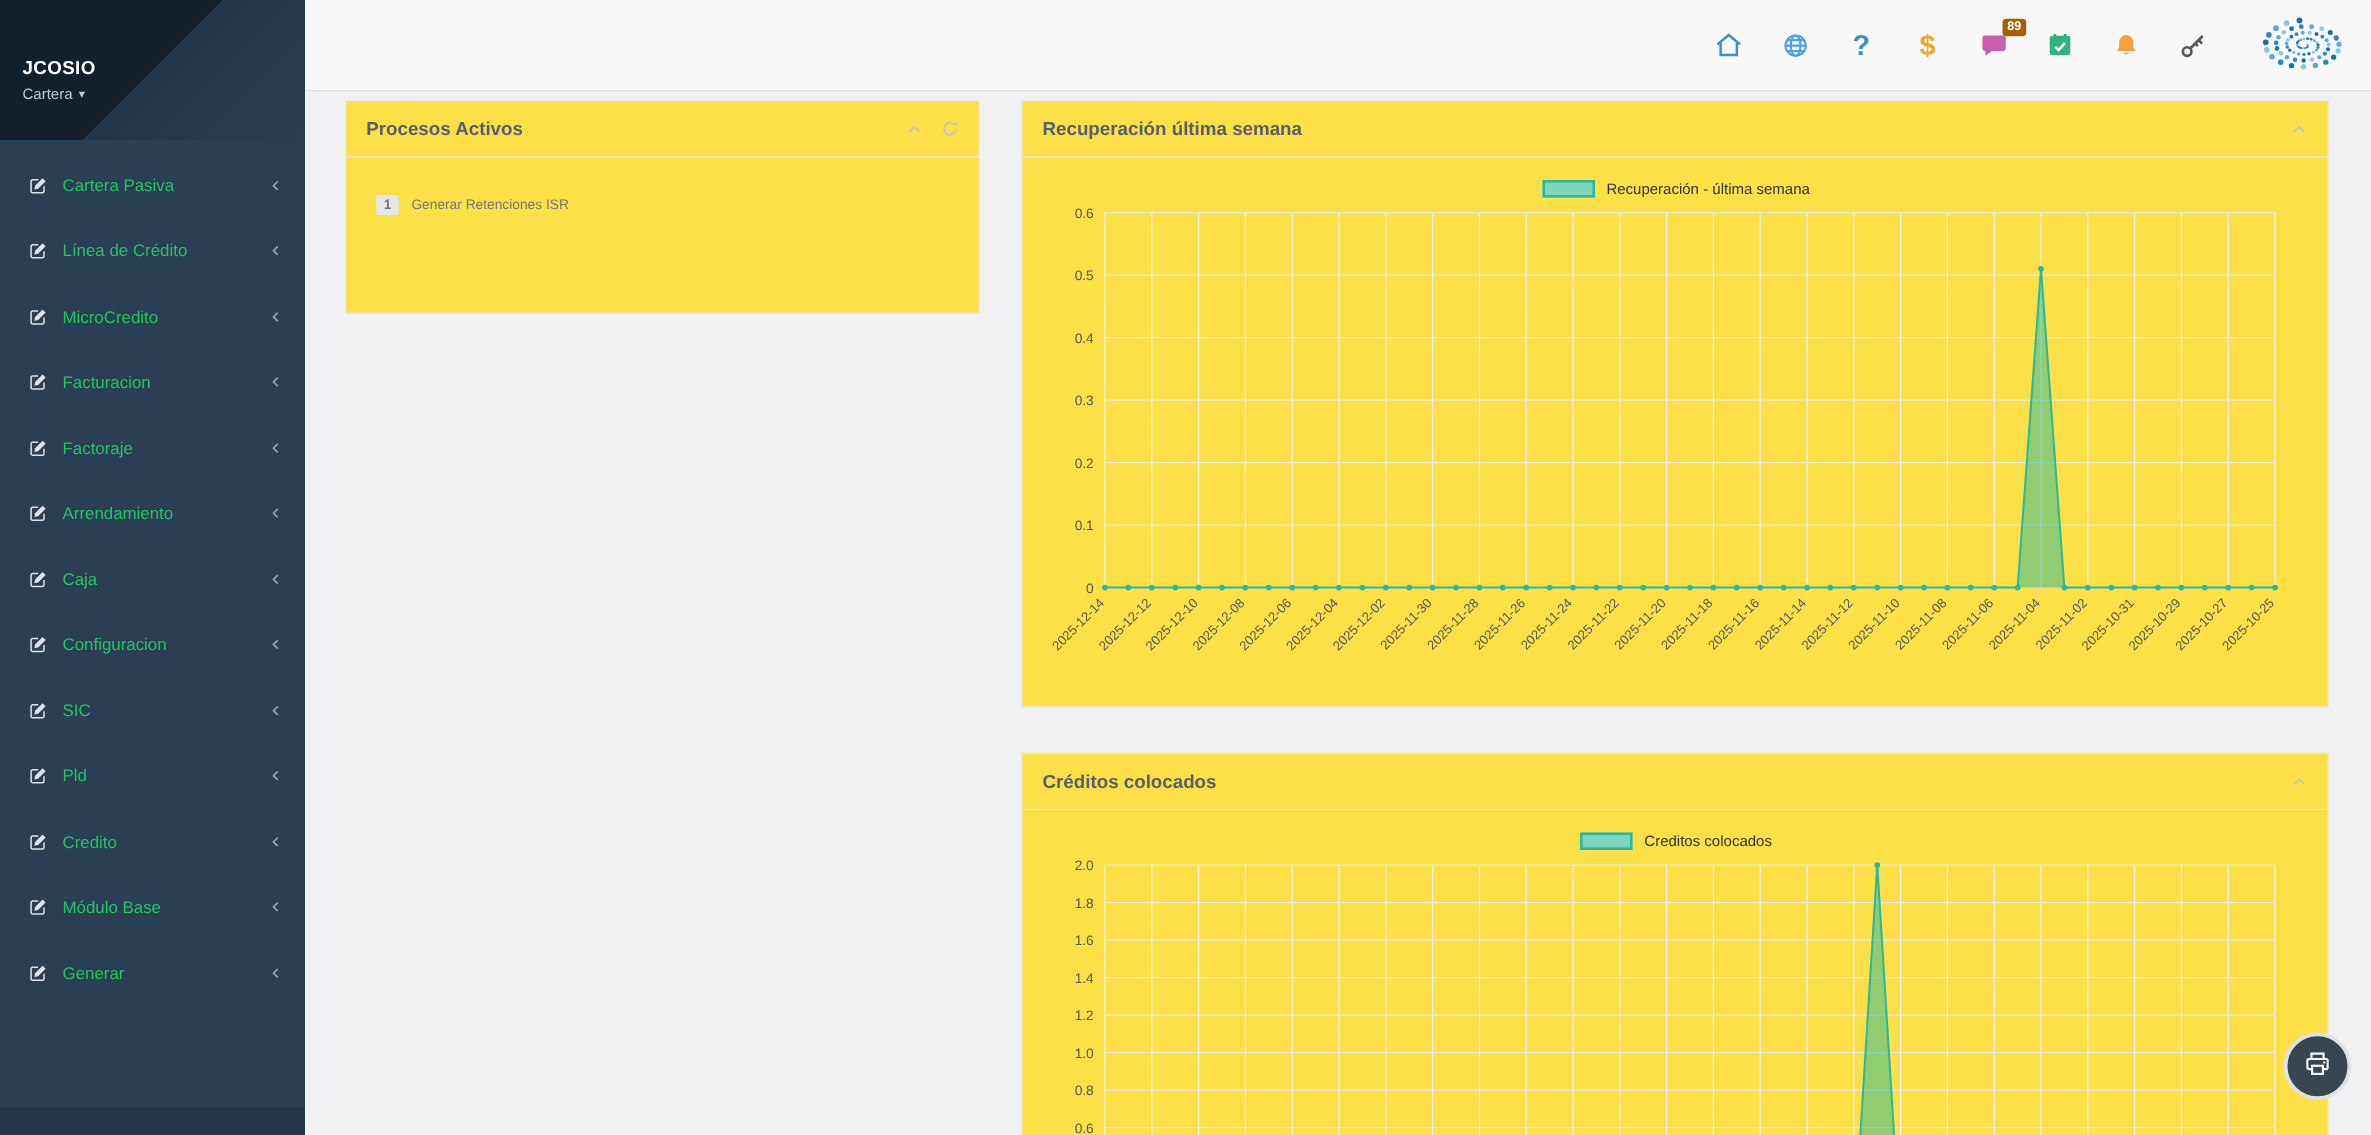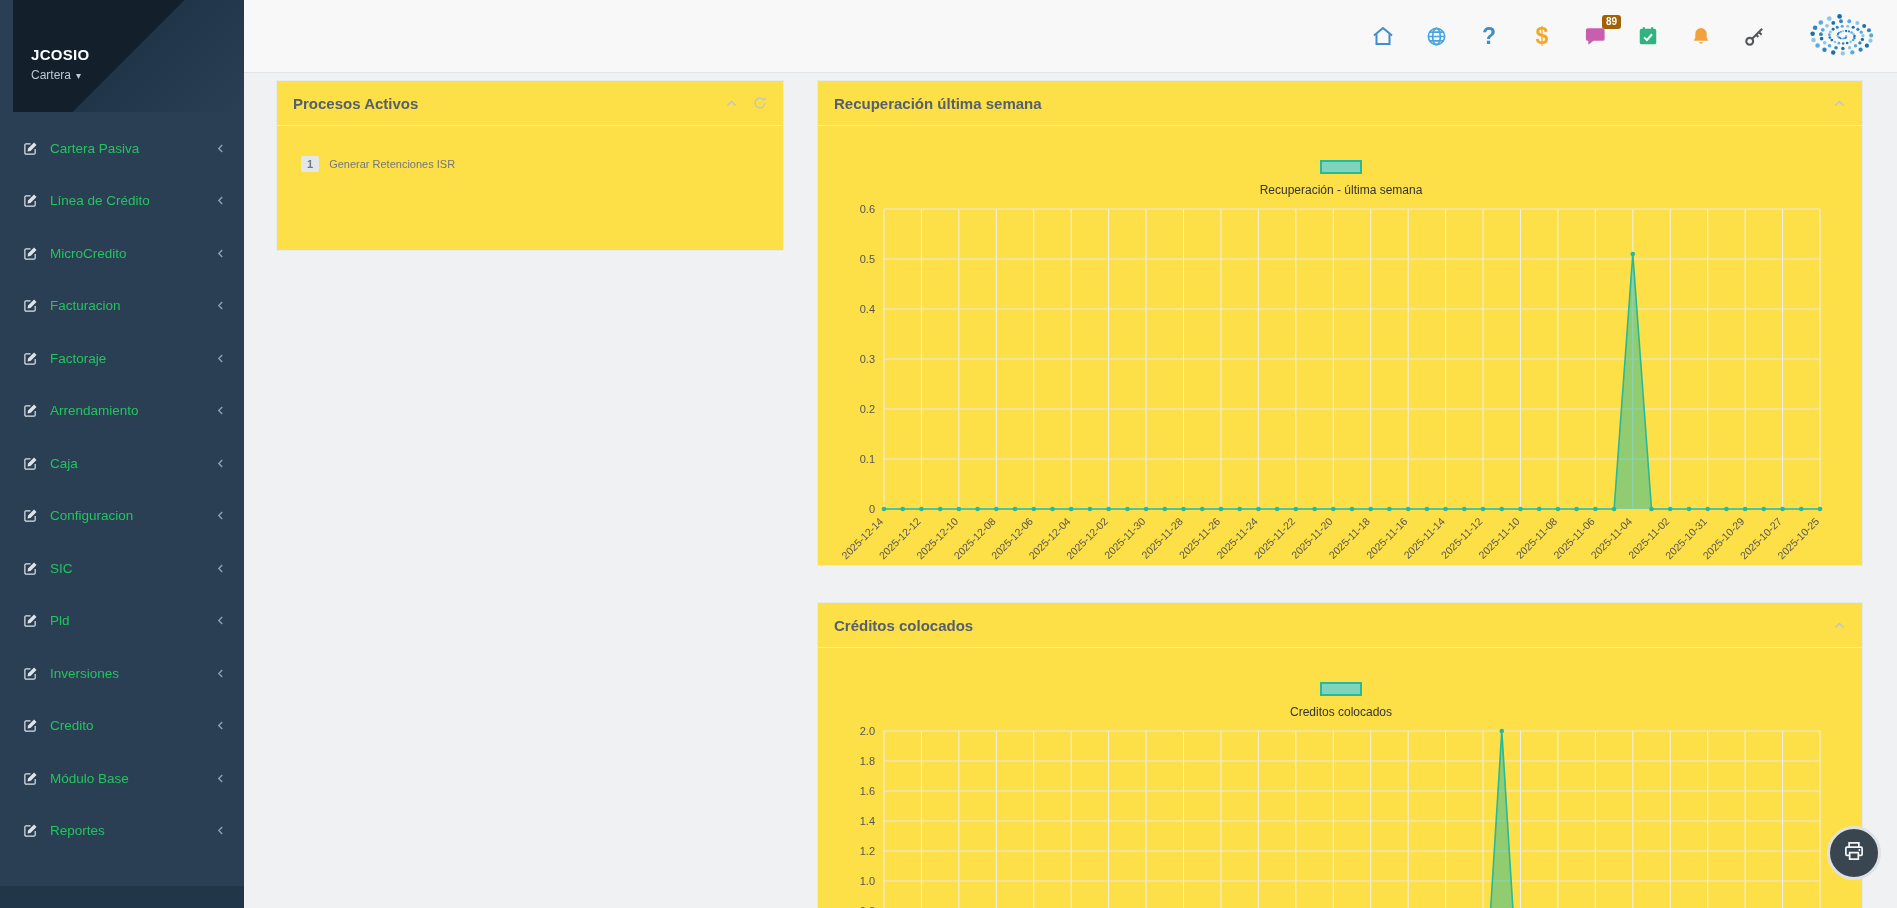--- a/index.html
+++ b/index.html
@@ -8,21 +8,20 @@
     width:1897px; height:908px; overflow:hidden; position:relative;
     font-family:"Liberation Sans", sans-serif;
     background:#EFF1F2;
   }
 
   
   .sidebar { position:absolute; left:0; top:0; width:244px; height:100%; background:#2A3F54; z-index:6; }
   .profile {
     height:112px; padding:46px 0 0 18px; position:relative;
     background: linear-gradient(135deg,#131F2A 0%,#131F2A 50%,#20344A 50%,#2A3F54 100%);
-    margin-left: 13px;
   }
   .profile-name { color:#FFFFFF; font-size:15px; font-weight:bold; letter-spacing:.3px; }
   .profile-menu { color:#BFC9D4; font-size:12px; margin-top:5px; cursor:pointer; display:inline-flex; align-items:center; gap:5px; }
   .caret { font-size:10px; color:#BFC9D4; }
 
   .menu { padding-top:10px; }
   .menu-item { display:flex; align-items:center; height:52.5px; padding:0 18px 0 23px; color:#22c55e; font-size:13.5px; cursor:pointer; }
   .mi-icon { width:15px; height:15px; margin-right:12px; flex:0 0 auto; color:#DDE3E9; }
   .mi-icon svg { display:block; }
   .mi-label { flex:1; white-space:nowrap; }
@@ -56,21 +55,21 @@
 
   #card-procesos { left:32px; top:7px; width:508px; height:171px; }
   .proc-item { display:flex; align-items:center; gap:10px; margin:30px 0 0 24px; cursor:pointer; }
   .proc-badge { background:#E4E7EA; color:#6D7885; font-size:11px; font-weight:bold; padding:2px 6px; border-radius:2px; }
   .proc-label { color:#73777B; font-size:11px; }
 
   #card-recuperacion { left:573px; top:7px; width:1046px; height:486px; }
   #card-creditos    { left:573px; top:529px; width:1046px; height:486px; }
 
   .chart-wrap { padding:6px 12px 0 14px; }
-  .legend { display:flex; justify-content:center; align-items:center; gap:9px; margin:28px 0 4px;flex-direction:column; }
+  .legend { display:flex; justify-content:center; align-items:center; gap:9px; margin:12px 0 4px; }
   .legend-swatch { width:42px; height:14px; background:#7FD4BE; border:2px solid #26B99A; }
   .legend-label { font-size:12px; color:#333; }
   svg.chart { display:block; }
 
   
   .fab {
     position:absolute; right:16px; bottom:28px; width:54px; height:54px; border-radius:50%;
     background:#39454F; border:3px solid #DFE2E4; display:flex; align-items:center; justify-content:center;
     cursor:pointer; z-index:10;
   }
@@ -227,34 +226,20 @@
           </svg>
         </span>
       </div>
       <div class="menu-item">
         <span class="mi-icon">
           <svg viewBox="0 0 16 16" width="15" height="15" fill="none" stroke="currentColor" stroke-width="1.3">
             <path d="M13 8.5v4.2a1.3 1.3 0 0 1-1.3 1.3H3.3A1.3 1.3 0 0 1 2 12.7V4.3A1.3 1.3 0 0 1 3.3 3H8"></path>
             <path d="M11.8 1.6l2.6 2.6L8 10.6l-3.2.6.6-3.2z" fill="currentColor" stroke="none"></path>
           </svg>
         </span>
-        <span class="mi-label">Inversiones</span>
-        <span class="mi-chevron">
-          <svg width="11" height="11" viewBox="0 0 16 16" fill="none" stroke="currentColor" stroke-width="2">
-            <path d="M10.5 3 5.5 8l5 5"></path>
-          </svg>
-        </span>
-      </div>
-      <div class="menu-item">
-        <span class="mi-icon">
-          <svg viewBox="0 0 16 16" width="15" height="15" fill="none" stroke="currentColor" stroke-width="1.3">
-            <path d="M13 8.5v4.2a1.3 1.3 0 0 1-1.3 1.3H3.3A1.3 1.3 0 0 1 2 12.7V4.3A1.3 1.3 0 0 1 3.3 3H8"></path>
-            <path d="M11.8 1.6l2.6 2.6L8 10.6l-3.2.6.6-3.2z" fill="currentColor" stroke="none"></path>
-          </svg>
-        </span>
         <span class="mi-label">Credito</span>
         <span class="mi-chevron">
           <svg width="11" height="11" viewBox="0 0 16 16" fill="none" stroke="currentColor" stroke-width="2">
             <path d="M10.5 3 5.5 8l5 5"></path>
           </svg>
         </span>
       </div>
       <div class="menu-item">
         <span class="mi-icon">
           <svg viewBox="0 0 16 16" width="15" height="15" fill="none" stroke="currentColor" stroke-width="1.3">
@@ -269,21 +254,21 @@
           </svg>
         </span>
       </div>
       <div class="menu-item">
         <span class="mi-icon">
           <svg viewBox="0 0 16 16" width="15" height="15" fill="none" stroke="currentColor" stroke-width="1.3">
             <path d="M13 8.5v4.2a1.3 1.3 0 0 1-1.3 1.3H3.3A1.3 1.3 0 0 1 2 12.7V4.3A1.3 1.3 0 0 1 3.3 3H8"></path>
             <path d="M11.8 1.6l2.6 2.6L8 10.6l-3.2.6.6-3.2z" fill="currentColor" stroke="none"></path>
           </svg>
         </span>
-        <span class="mi-label">Reportes</span>
+        <span class="mi-label">Generar</span>
         <span class="mi-chevron">
           <svg width="11" height="11" viewBox="0 0 16 16" fill="none" stroke="currentColor" stroke-width="2">
             <path d="M10.5 3 5.5 8l5 5"></path>
           </svg>
         </span>
       </div>
     </nav>
   <div class="sidebar-footer"></div>
 </aside>
 

